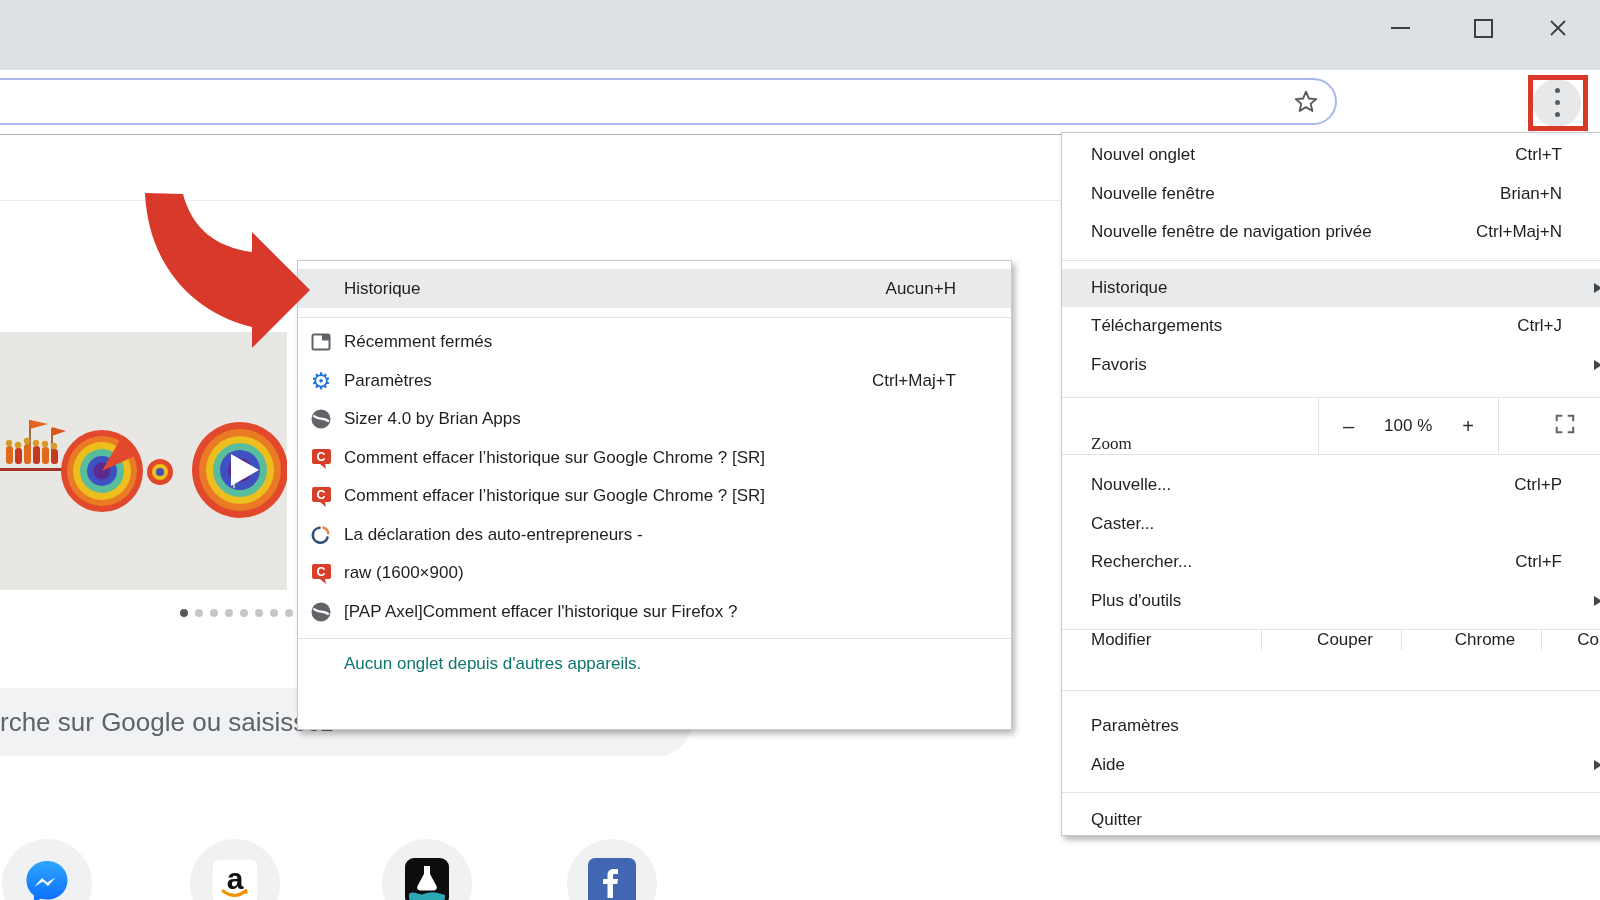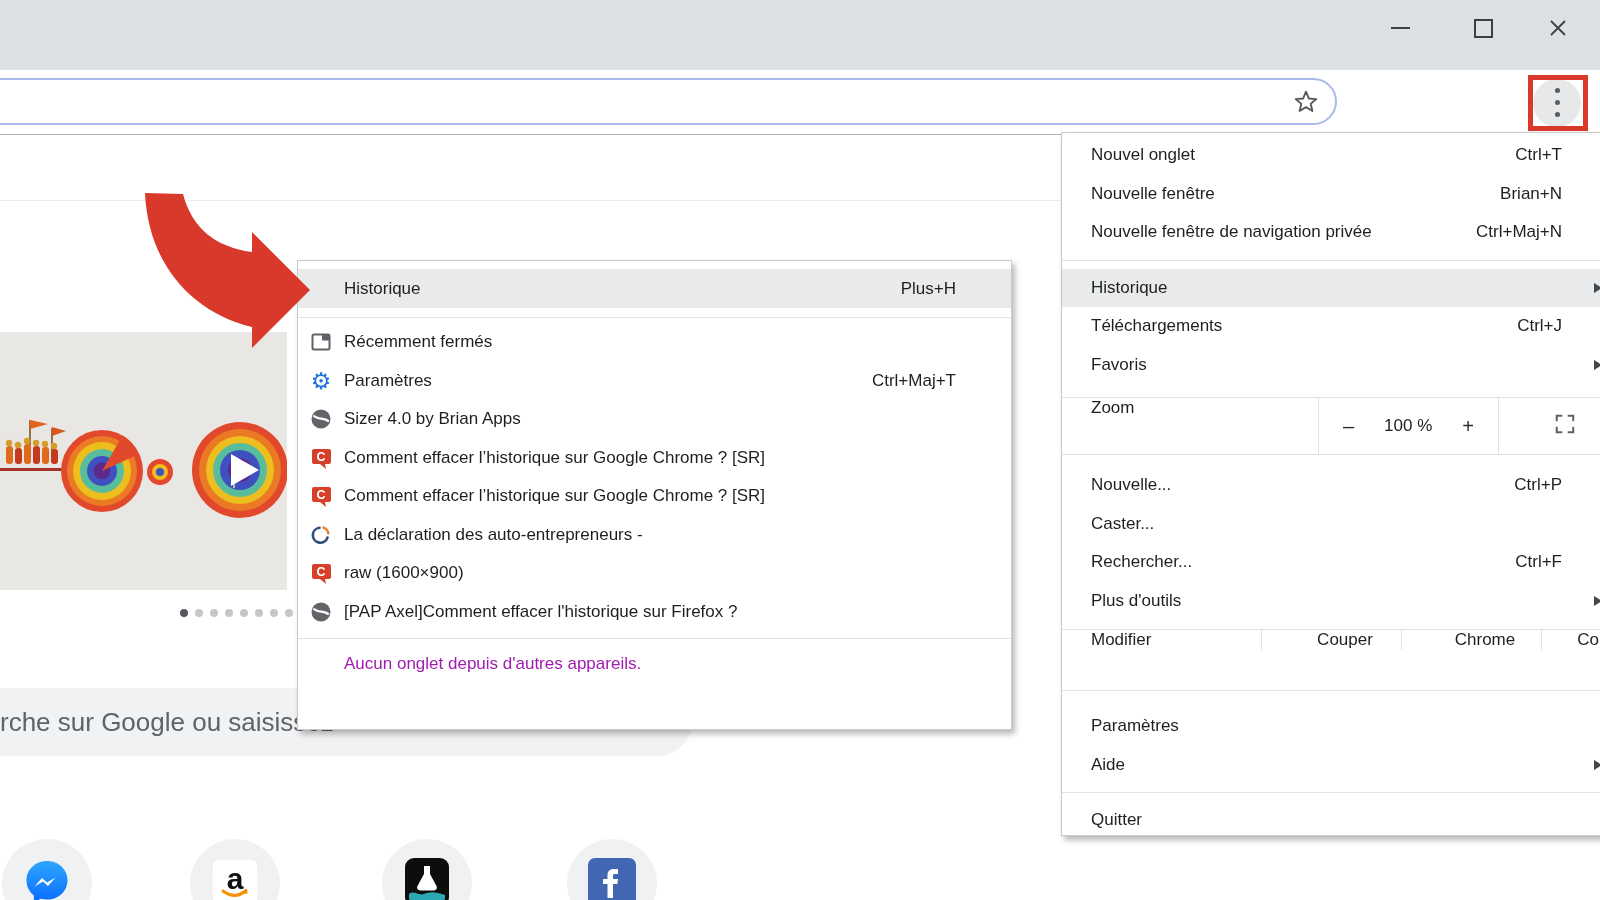--- a/index.html
+++ b/index.html
@@ -35,29 +35,29 @@
          box-shadow:3px 4px 6px rgba(0,0,0,.28);font-size:17px;}
   .submenu{left:297px;top:260px;width:715px;height:470px;padding-top:8px;z-index:30;}
   .mainmenu{left:1061px;top:132px;width:570px;height:704px;padding-top:3px;z-index:40;}
   .hl{background:#e9eaeb;}
   .srow{height:39px;display:flex;align-items:center;padding-left:46px;}
   .s-item{height:38.5px;display:flex;align-items:center;padding-left:12px;}
   .s-item .icon{width:22px;height:22px;margin-right:12px;flex:none;display:flex;align-items:center;justify-content:center;}
   .s-item .lbl,.srow .lbl,.mrow .lbl{white-space:nowrap;}
   .s-sep{border-top:1px solid #e3e3e3;margin:9px 0 5px 0;}
   .s-footsep{border-top:1px solid #e3e3e3;margin-top:7px;}
-  .s-footer{height:50px;display:flex;align-items:center;padding-left:46px;color:#a21caf;}
+  .s-footer{height:50px;display:flex;align-items:center;padding-left:46px;color:#0f766e;}
   .sc{margin-left:auto;padding-right:68px;white-space:nowrap;}
   .submenu .sc{padding-right:55px;}
   .arr{width:0;height:0;border-left:8px solid #43464a;border-top:5px solid transparent;border-bottom:5px solid transparent;margin-left:auto;margin-right:28px;}
   .mrow{height:38.5px;display:flex;align-items:center;padding-left:29px;}
   .msep{border-top:1px solid #e3e3e3;margin:8px 0;}
   .zoomrow{margin-top:13px;margin-bottom:11px;height:58px;border-top:1px solid #e3e3e3;border-bottom:1px solid #e3e3e3;
            box-sizing:border-box;display:flex;align-items:stretch;}
-  .zr-label{width:256px;display:flex;align-items:flex-start;padding-left:29px;box-sizing:border-box;}
+  .zr-label{width:256px;display:flex;align-items:flex-end;padding-left:29px;box-sizing:border-box;font-family:Liberation Serif, serif;}
   .zr-controls{width:180px;border-left:1px solid #e3e3e3;display:flex;align-items:center;justify-content:space-between;
                padding:0 24px;box-sizing:border-box;}
   .zr-fs{flex:1;border-left:1px solid #e3e3e3;display:flex;align-items:center;justify-content:center;}
   .zbtn{font-size:20px;color:#2a2c2f;}
   .editrow{margin-top:9px;margin-bottom:16px;height:62px;border-top:1px solid #e3e3e3;border-bottom:1px solid #e3e3e3;
            box-sizing:border-box;display:flex;align-items:flex-start;}
   .er-label{width:199px;display:flex;align-items:center;padding-left:29px;box-sizing:border-box;}
   .er-btn{width:112px;border-left:1px solid #e3e3e3;display:flex;align-items:center;justify-content:center;padding-left:27px;}
   .er-btn:last-child{flex:1;}
   .bold{font-weight:normal;}
@@ -206,21 +206,21 @@
       </div>
     </div>
 
   <svg class="arrow" width="200" height="180" viewBox="0 0 200 180">
     <path d="M15 13 C18 82 60 132 122 147 L122 168 L180 110 L122 52 L122 72 C85 67 62 48 53 14 Z" fill="#d8392a"></path>
   </svg>
 
   <div class="panel submenu">
     <div class="srow hl">
       <span class="lbl">Historique</span>
-      <span class="sc">Plus+H</span>
+      <span class="sc">Aucun+H</span>
     </div>
     <div class="s-sep"></div>
     <div id="submenu-items">
         <div class="s-item">
           <span class="icon">
             <svg width="22" height="22" viewBox="0 0 22 22">
               <rect x="2.5" y="3.5" width="17" height="15" rx="1.5" fill="none" stroke="#5f6368" stroke-width="2"></rect>
               <rect x="12" y="3.5" width="7.5" height="6" fill="#5f6368"></rect>
             </svg>
           </span>

